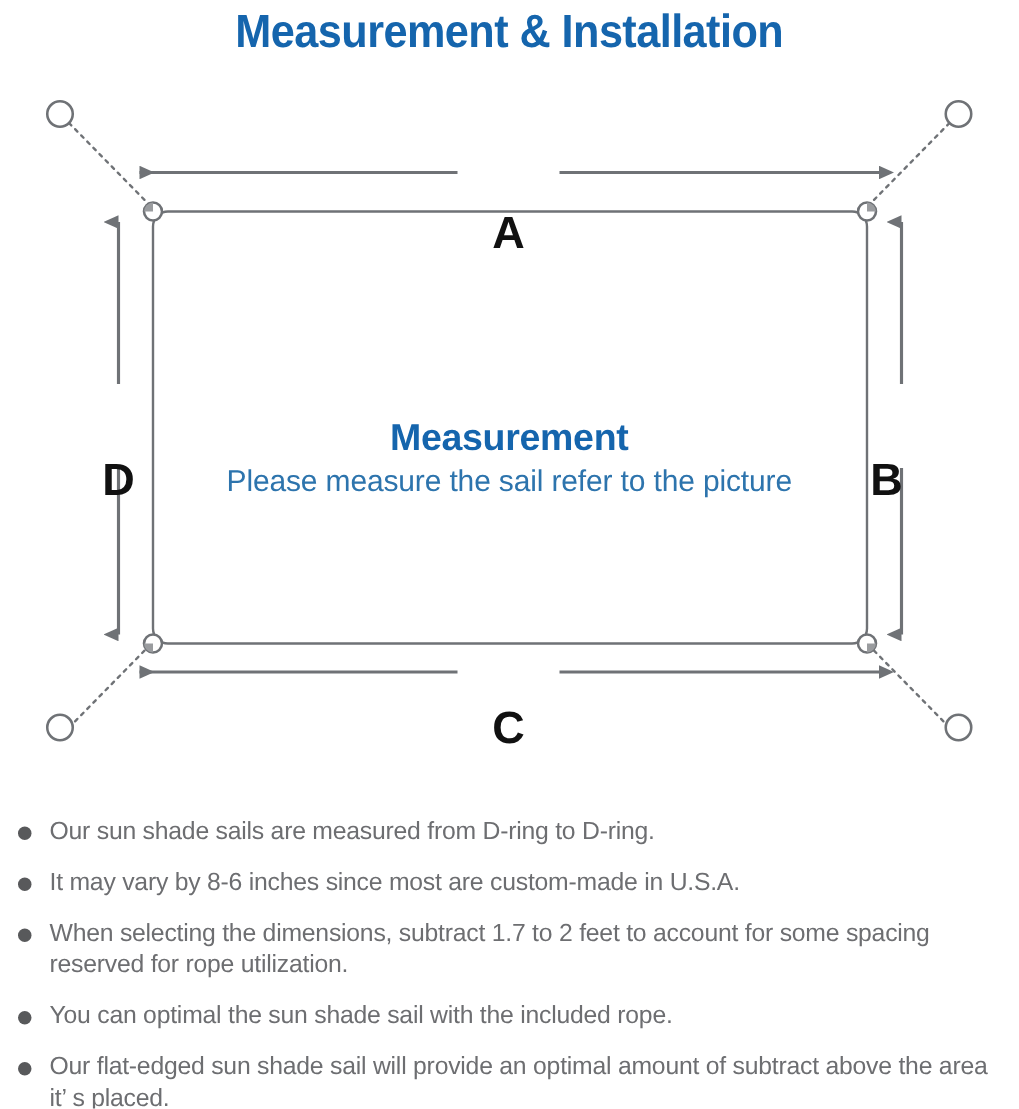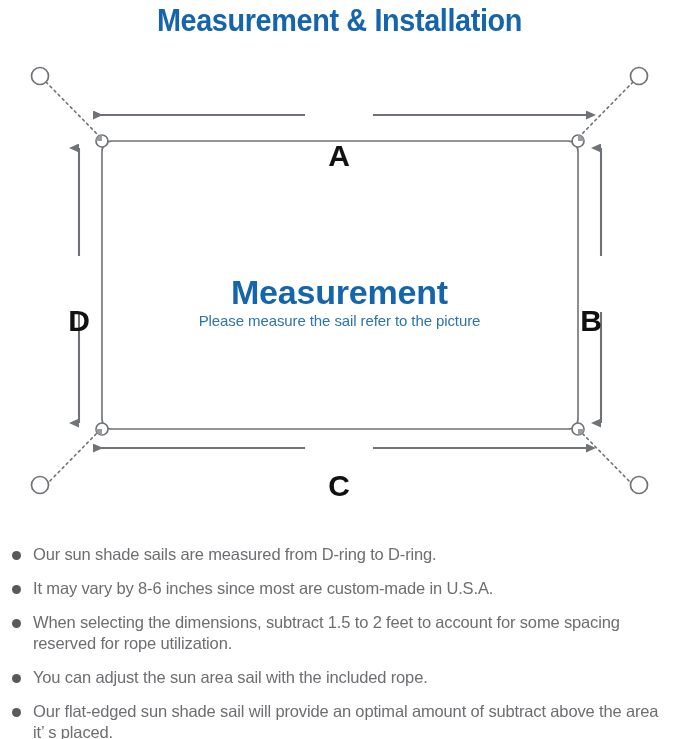--- a/index.html
+++ b/index.html
@@ -49,29 +49,29 @@
   
   .center-block {
     position: absolute;
     left: 0;
     top: 233px;
     width: 679px;
     text-align: center;
     pointer-events: none;
   }
   .center-title {
-    font-size: 34px;
+    font-size: 25px;
     font-weight: bold;
     color: #1565ad;
     line-height: 30px;
     font-family: "Liberation Sans", sans-serif;
     letter-spacing: -0.2px;
   }
   .center-sub {
-    font-size: 15px;
+    font-size: 20px;
     color: #2d74ad;
     line-height: 22px;
     margin-top: 3px;
     font-family: "Liberation Sans", sans-serif;
     letter-spacing: -0.1px;
   }
 
   
   .dim-letter {
     position: absolute;
@@ -207,23 +207,23 @@
   <div class="note-row">
     <span class="note-bullet"></span>
     <span class="note-text">Our sun shade sails are measured from D-ring to D-ring.</span>
   </div>
   <div class="note-row">
     <span class="note-bullet"></span>
     <span class="note-text">It may vary by 8-6 inches since most are custom-made in U.S.A.</span>
   </div>
   <div class="note-row">
     <span class="note-bullet"></span>
-    <span class="note-text">When selecting the dimensions, subtract 1.5 to 2 feet to account for some spacing reserved for rope utilization.</span>
-  </div>
-  <div class="note-row">
-    <span class="note-bullet"></span>
-    <span class="note-text">You can adjust the sun area sail with the included rope.</span>
+    <span class="note-text">When selecting the dimensions, subtract 1.7 to 2 feet to account for some spacing reserved for rope utilization.</span>
+  </div>
+  <div class="note-row">
+    <span class="note-bullet"></span>
+    <span class="note-text">You can optimal the sun shade sail with the included rope.</span>
   </div>
   <div class="note-row">
     <span class="note-bullet"></span>
     <span class="note-text">Our flat-edged sun shade sail will provide an optimal amount of subtract above the area it’ s placed.</span>
   </div>
 </div>
 
 </body></html>

